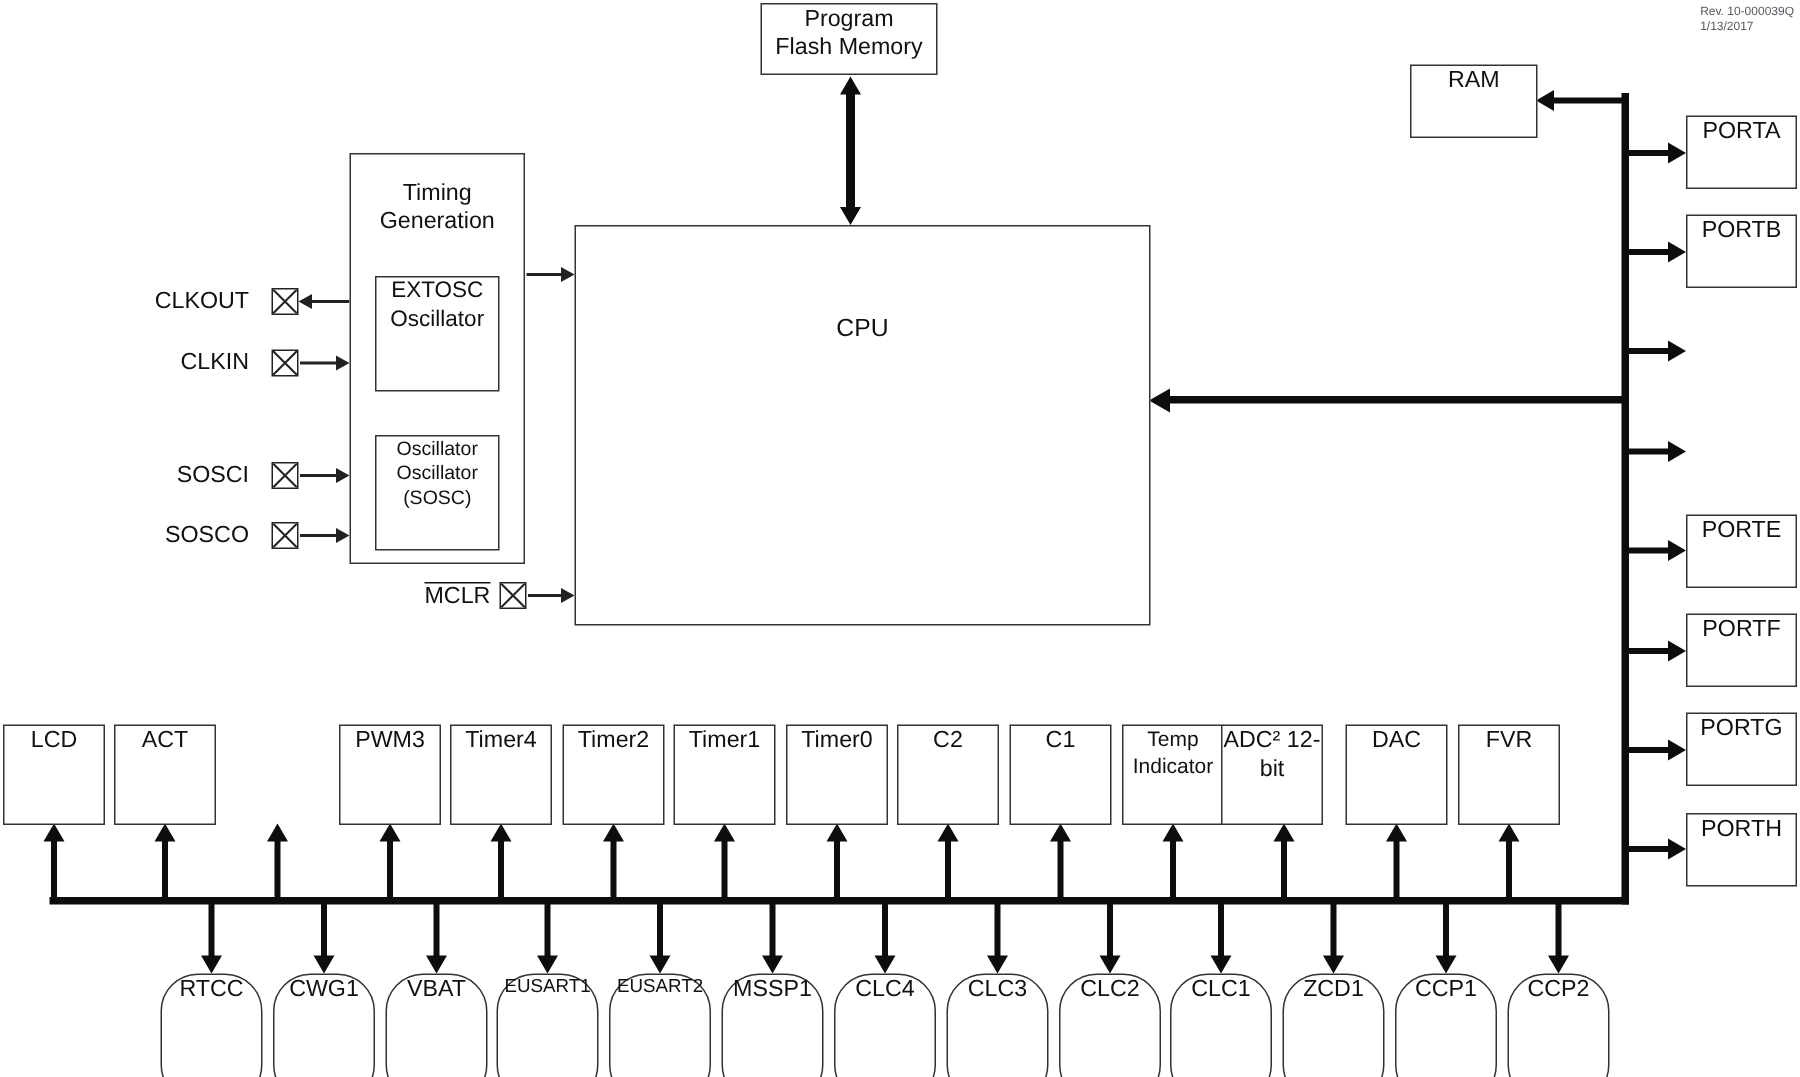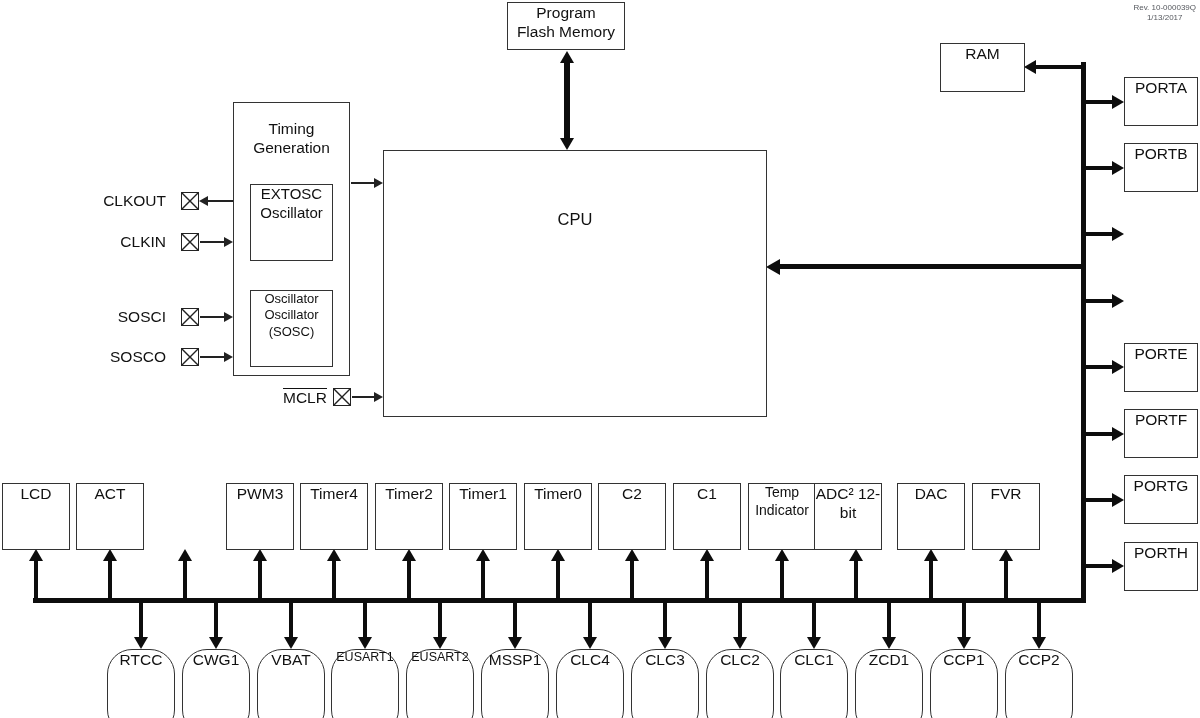--- a/index.html
+++ b/index.html
@@ -60,21 +60,21 @@
     border-top:5px solid transparent; border-bottom:5px solid transparent;
     border-left:9px solid #222; }
   
   .pin { position:absolute; width:18px; height:18px; box-sizing:border-box;
     border:1.5px solid #222; background:#fff; }
   .pin svg { display:block; width:100%; height:100%; }
   
   .lbl { position:absolute; font-size:15.5px; line-height:18px; white-space:nowrap; }
   .lbl.r { text-align:right; }
   .ovl { border-top:1.6px solid #111; padding-top:0; }
-  .rev { position:absolute; top:3px; right:4px; text-align:center;
+  .rev { position:absolute; top:3px; right:4px; text-align:left;
     font-size:8px; line-height:9.5px; color:#55585e; }
 </style>
 </head>
 <body>
 
 <div class="diagram">
 
   <div class="rev">
     <div>Rev. 10-000039Q</div>
     <div>1/13/2017</div>

